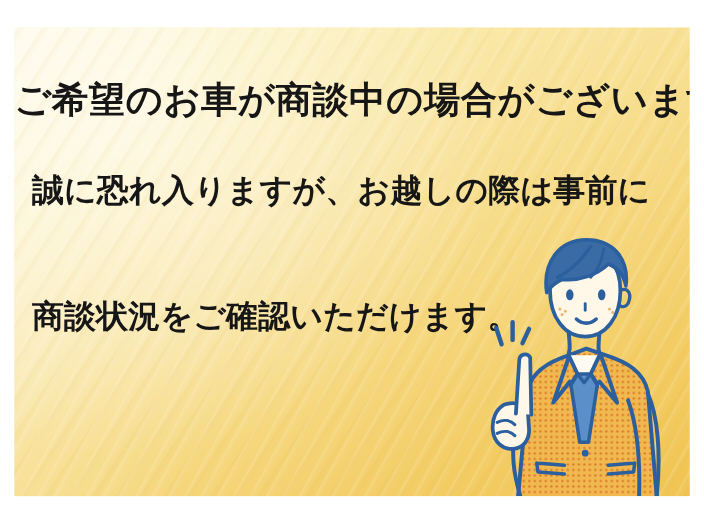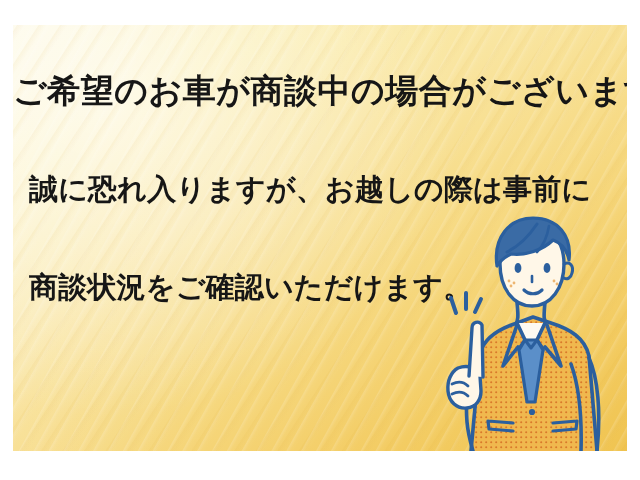--- a/index.html
+++ b/index.html
@@ -97,21 +97,21 @@
 
   .body-line {
     position: absolute;
     left: 16px;
     font-size: 29px;
     font-weight: bold;
     color: #161616;
     letter-spacing: 0.2px;
     white-space: nowrap;
   }
-  #line1 { top: 129px; margin-top: 16px; }
+  #line1 { top: 129px; }
   #line2 { top: 186px; }
   #line3 { top: 243px; text-align: center; }
 
   #figure {
     position: absolute;
     right: 2px;
     bottom: 0;
     width: 200px;
     height: 235px;
   }

